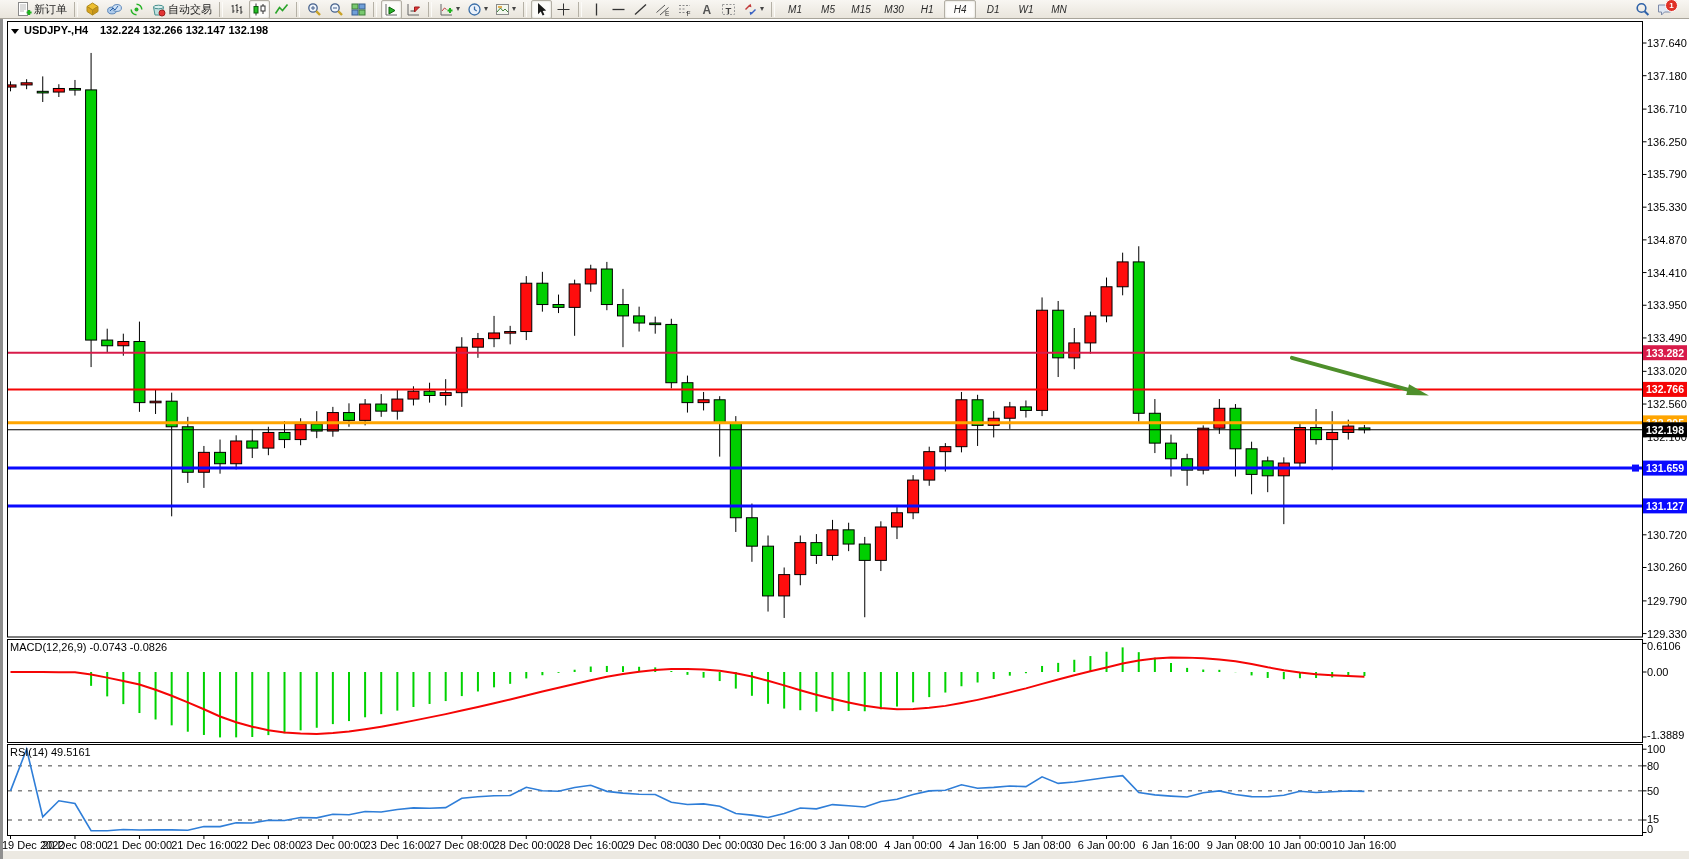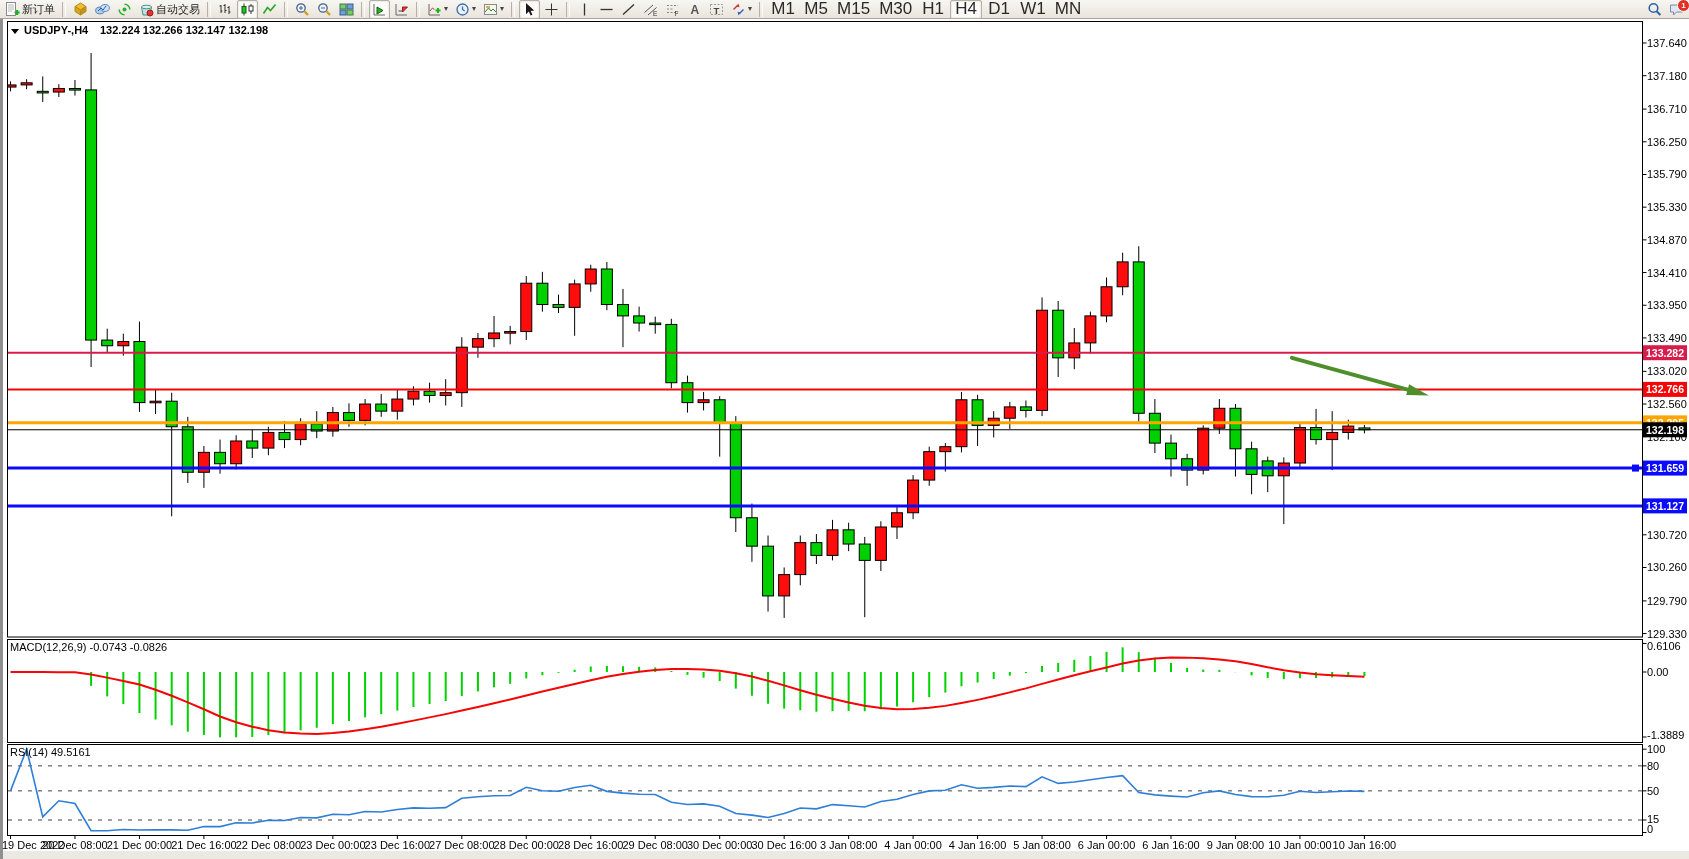--- a/index.html
+++ b/index.html
@@ -1,30 +1,30 @@
 <!DOCTYPE html>
 <html><head>
 <meta charset="utf-8">
 <style>
   html,body{margin:0;padding:0;background:#ece9e2;font-family:"Liberation Sans",sans-serif;}
   #stage{position:relative;width:1689px;height:859px;overflow:hidden;background:#fff;}
   
   #toolbar{position:absolute;left:0;top:0;width:1689px;height:19px;z-index:5;
-    display:flex;align-items:center;gap:1px;padding:0 2px;box-sizing:border-box;
+    display:flex;align-items:center;gap:1px;padding:0 14px;box-sizing:border-box;
     background:linear-gradient(#f8f6f2,#e9e5dc);border-bottom:1px solid #a8a49a;}
   .tb-btn{display:flex;align-items:center;gap:2px;height:17px;padding:0 2px;border:1px solid transparent;
     border-radius:2px;cursor:default;flex:0 0 auto;}
   .tb-btn.active{background:#fdfcfa;border:1px solid #b3afa5;box-shadow:inset 0 0 2px #ccc8bd;}
   .tb-btn svg{display:block;}
   .tb-label{font-size:11px;color:#1c1c1c;white-space:nowrap;}
   .tb-caret{font-size:8px;color:#444;line-height:8px;}
   .tb-sep{width:2px;height:15px;border-left:1px solid #b5b1a6;border-right:1px solid #fcfbf8;margin:0 3px;flex:0 0 auto;}
   .tb-spacer{flex:1 1 auto;}
-  .tf-btn{font-size:17px;color:#2a2a2a;height:17px;min-width:24px;display:flex;align-items:center;justify-content:center;
-    padding:0 3px;border:1px solid transparent;border-radius:2px;flex:0 0 auto;}
+  .tf-btn{font-size:10px;color:#2a2a2a;height:17px;min-width:24px;display:flex;align-items:center;justify-content:center;
+    padding:0 3px;border:1px solid transparent;border-radius:2px;flex:0 0 auto;font-style:italic;}
   .tf-btn.active{background:#fdfcfa;border:1px solid #b3afa5;box-shadow:inset 0 0 2px #ccc8bd;text-align:right;}
   .badge-wrap{position:relative;}
   .badge{position:absolute;top:-2px;right:-4px;background:#e03127;color:#fff;border:1px solid #fff;
     border-radius:50%;width:11px;height:11px;font-size:8px;font-weight:bold;display:flex;align-items:center;justify-content:center;}
   
   #chart-svg{position:absolute;left:0;top:0;z-index:1;}
   #chart-svg text{font-family:"Liberation Sans",sans-serif;}
 </style>
 </head>
 <body>

